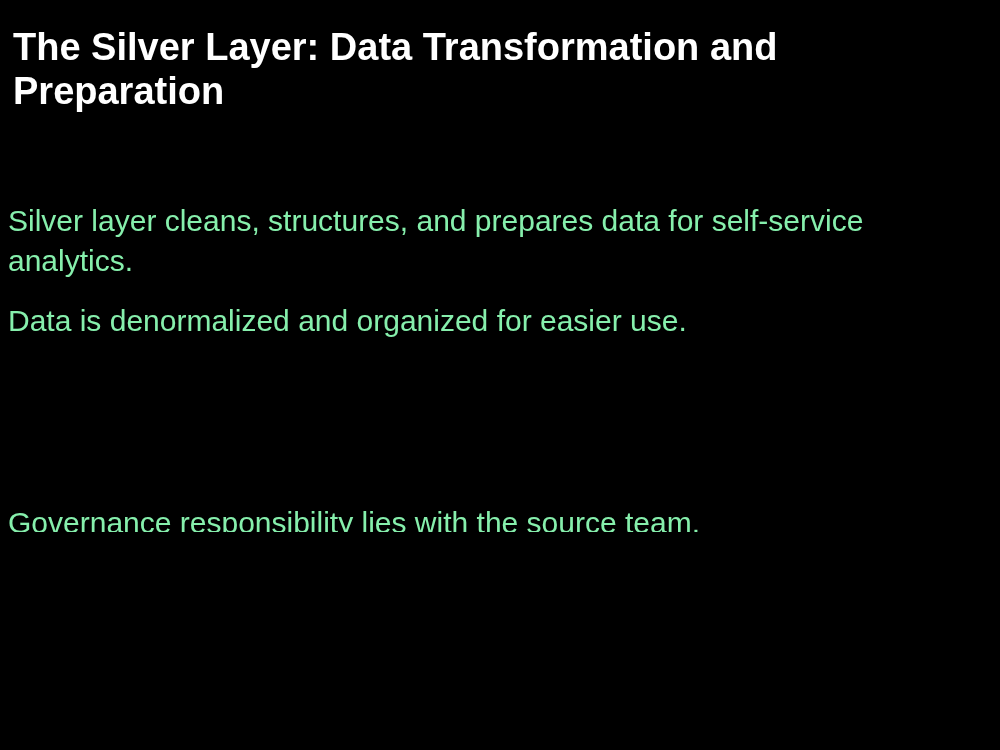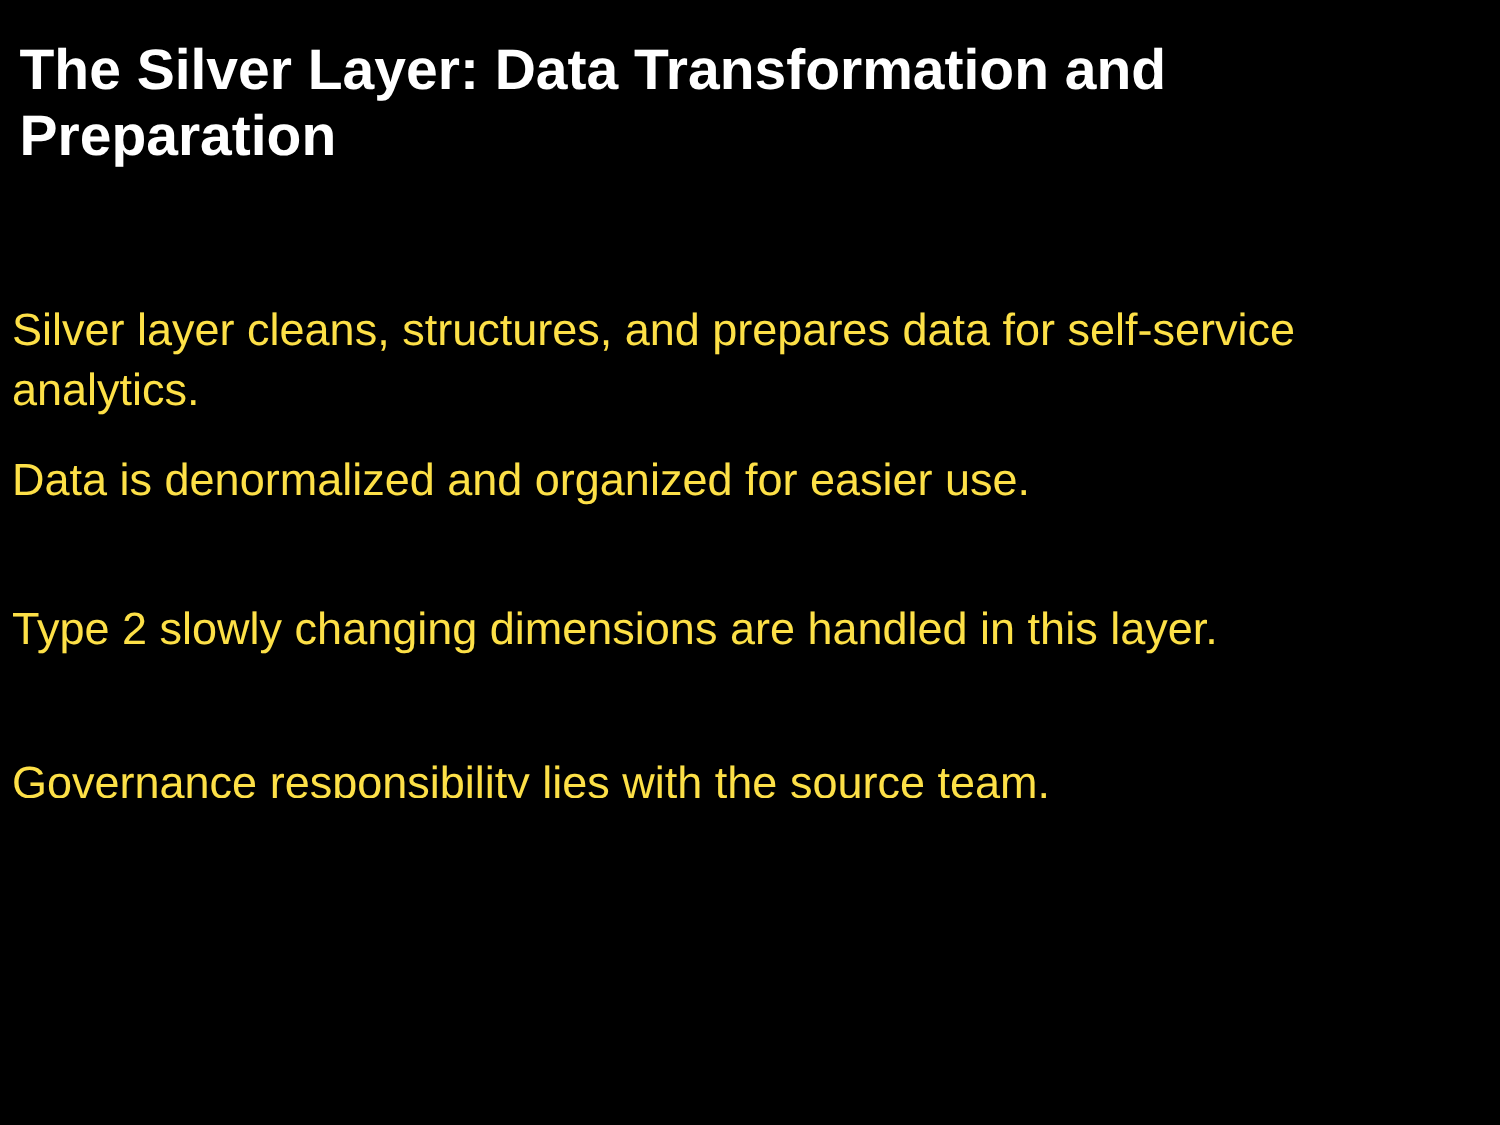--- a/index.html
+++ b/index.html
@@ -36,32 +36,31 @@
     height: 750px;
   }
   .slide-paragraph {
     position: absolute;
     left: 0;
     margin: 0;
     max-width: 950px;
     font-size: 30px;
     font-weight: normal;
     line-height: 40px;
-    color: #fde047;
+    color: #86efac;
   }
   .para-0 { top: 201px; }
   .para-1 { top: 301px; }
   .para-2 { top: 400px; }
   .para-3 { top: 503px; }
 </style>
 </head>
 <body>
 
 <div class="slide">
   <h1 class="slide-title">The Silver Layer: Data Transformation and Preparation</h1>
 
   <div class="slide-body">
     <p class="slide-paragraph para-0">Silver layer cleans, structures, and prepares data for self-service analytics.</p>
     <p class="slide-paragraph para-1">Data is denormalized and organized for easier use.</p>
-    <p class="slide-paragraph para-2">Type 2 slowly changing dimensions are handled in this layer.</p>
     <p class="slide-paragraph para-3">Governance responsibility lies with the source team.</p>
   </div>
 </div>
 
 </body></html>

